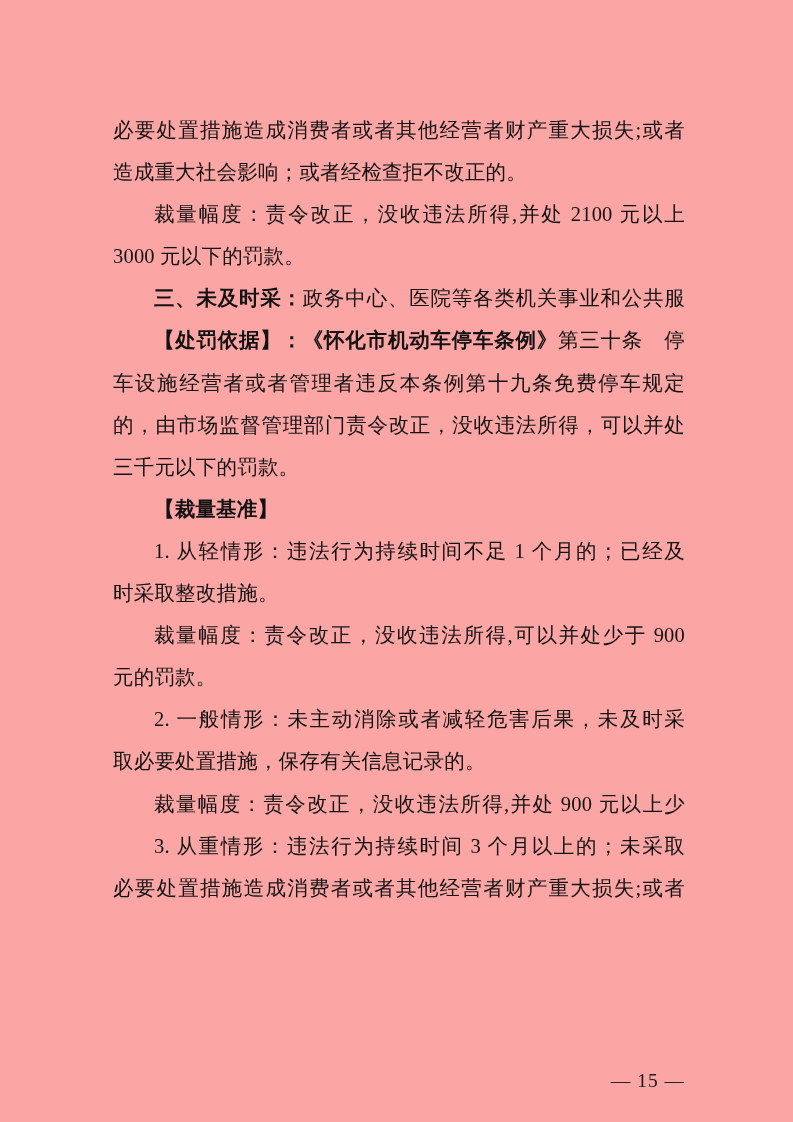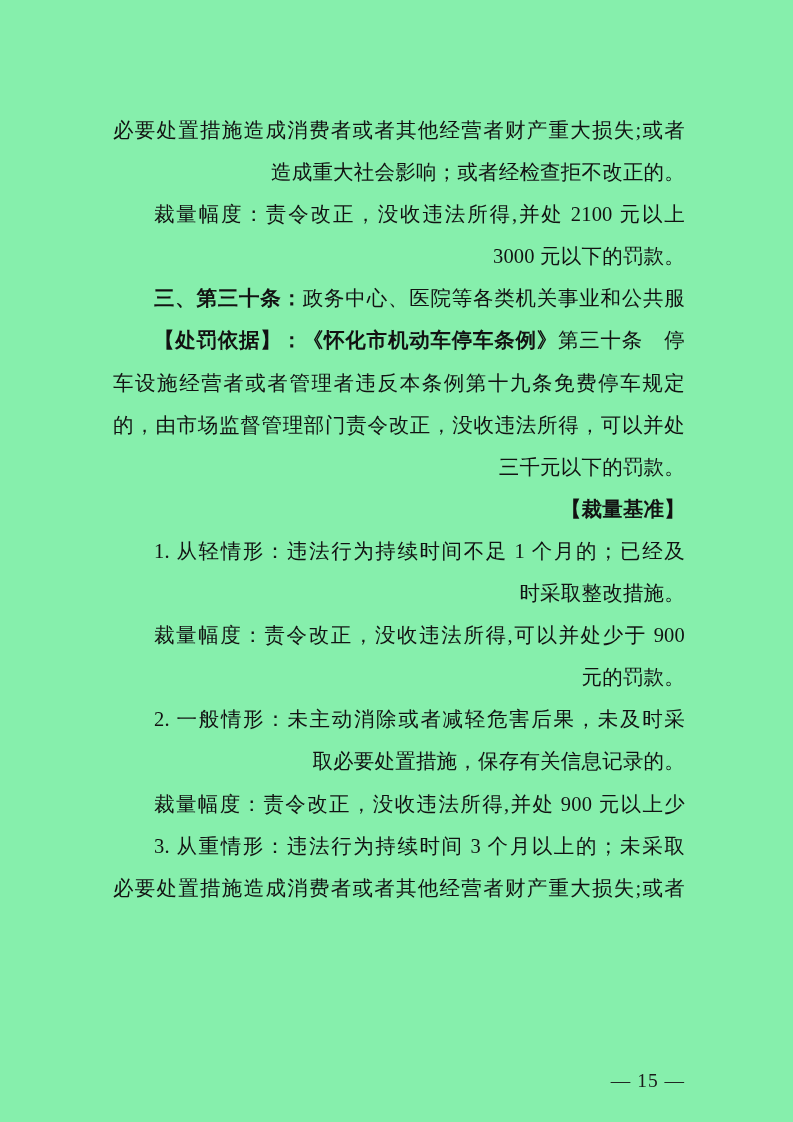--- a/index.html
+++ b/index.html
@@ -4,36 +4,36 @@
 <style>
   html, body {
     margin: 0;
     padding: 0;
     background: #ffffff;
   }
   .page {
     position: relative;
     width: 793px;
     height: 1122px;
-    background: #86efac;
+    background: #fca5a5;
     overflow: hidden;
     font-family: "Liberation Serif", "DejaVu Serif", serif;
     color: #121212;
   }
   .content {
     position: absolute;
     left: 113px;
     top: 109px;
     width: 572px;
   }
   .line {
     height: 42.1px;
     line-height: 42.1px;
     font-size: 20.5px;
-    text-align: right;
+    text-align: left;
     white-space: pre-wrap;
     letter-spacing: 0.2px;
   }
   .line.justify {
     text-align: justify;
     text-align-last: justify;
     text-justify: inter-ideograph;
   }
   .line.indent {
     padding-left: 41px;
@@ -53,21 +53,21 @@
 </style>
 </head>
 <body>
 
 <div class="page">
   <div class="content">
       <div class="line justify"><span>必要处置措施造成消费者或者其他经营者财产重大损失;或者</span></div>
       <div class="line"><span>造成重大社会影响；或者经检查拒不改正的。</span></div>
       <div class="line justify indent"><span>裁量幅度：责令改正，没收违法所得,并处 2100 元以上</span></div>
       <div class="line"><span>3000 元以下的罚款。</span></div>
-      <div class="line justify indent"><span class="bold">三、第三十条：</span><span>政务中心、医院等各类机关事业和公共服</span></div>
+      <div class="line justify indent"><span class="bold">三、未及时采：</span><span>政务中心、医院等各类机关事业和公共服</span></div>
       <div class="line justify indent"><span class="bold">【处罚依据】：《怀化市机动车停车条例》</span><span>第三十条　停</span></div>
       <div class="line justify"><span>车设施经营者或者管理者违反本条例第十九条免费停车规定</span></div>
       <div class="line justify"><span>的，由市场监督管理部门责令改正，没收违法所得，可以并处</span></div>
       <div class="line"><span>三千元以下的罚款。</span></div>
       <div class="line indent"><span class="bold">【裁量基准】</span></div>
       <div class="line justify indent"><span>1. 从轻情形：违法行为持续时间不足 1 个月的；已经及</span></div>
       <div class="line"><span>时采取整改措施。</span></div>
       <div class="line justify indent"><span>裁量幅度：责令改正，没收违法所得,可以并处少于 900</span></div>
       <div class="line"><span>元的罚款。</span></div>
       <div class="line justify indent"><span>2. 一般情形：未主动消除或者减轻危害后果，未及时采</span></div>

